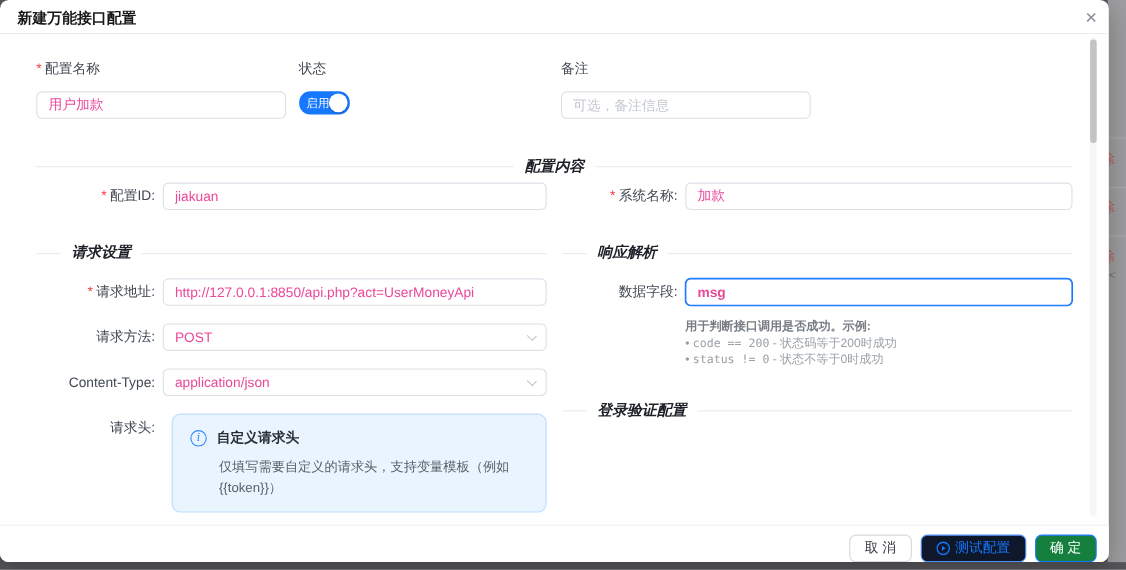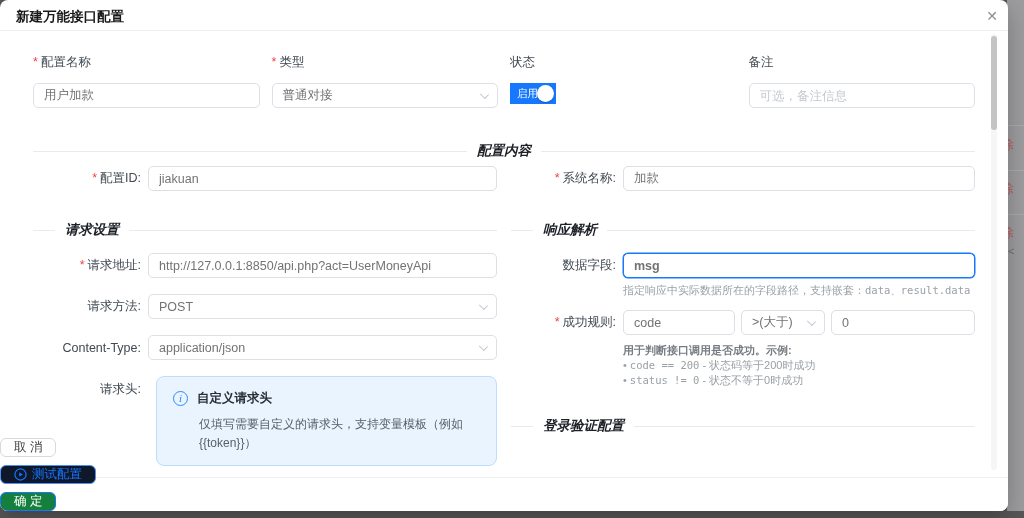--- a/index.html
+++ b/index.html
@@ -51,37 +51,37 @@
   
   .row1 {
     display:grid; grid-template-columns:repeat(4,1fr); column-gap:12px;
     padding:23px 33px 0 33px;
   }
   .v-label { font-size:12.5px; color:#414952; margin-bottom:12px; }
   .req { color:#f53f3f; margin-right:3px; font-size:12.5px; }
 
   .control {
     height:25px; border:1px solid #dcdfe6; border-radius:5px; background:#fff;
-    font-size:12.5px; color:#737373; padding:0 10px; width:100%;
+    font-size:12.5px; color:#ec4899; padding:0 10px; width:100%;
     display:flex; align-items:center; position:relative; outline:none;
   }
   input.control { display:block; line-height:23px; font-family:inherit; }
   input.control::placeholder { color:#c3c8d0; }
   .control.focused { border:1px solid #1677ff; box-shadow:0 0 0 .5px #1677ff;font-weight:bold; }
   .select .chev {
     position:absolute; right:9px; top:8px; width:7px; height:7px;
     border-right:1.4px solid #bfc4cc; border-bottom:1.4px solid #bfc4cc;
     transform:rotate(45deg) scale(1,.85); transform-origin:center;
     margin-top:-1px;
   }
   .select { cursor:pointer; }
 
   
   .switch {
-    position:relative; width:46px; height:21px; border-radius:0;
+    position:relative; width:46px; height:21px; border-radius:10px;
     background:#1677ff; cursor:pointer; display:flex; align-items:center;
   }
   .switch-text { color:#fff; font-size:10.5px; margin-left:7px; }
   .switch-knob {
     position:absolute; right:2px; top:2px; width:17px; height:17px;
     background:#fff; border-radius:50%; box-shadow:0 1px 2px rgba(0,0,0,.25);
   }
 
   
   .divider { display:flex; align-items:center; font-size:13.5px; font-weight:700; color:#1d2127;font-style:italic; }
@@ -132,22 +132,22 @@
 
   
   .sr-field { flex:0 0 112px; }
   .sr-op { flex:0 0 84px; }
   .sr-val { flex:1; }
 
   
   .modal-footer {
     position:absolute; left:0; right:0; bottom:0; height:34px;
     border-top:1px solid #f0f0f1;
-    display:flex; align-items:flex-start; justify-content:flex-end;
-    gap:8px; padding-right:11px; background:#fff;flex-direction:column;
+    display:flex; align-items:flex-end; justify-content:flex-end;
+    gap:8px; padding-right:11px; background:#fff;
   }
   .btn {
     height:25px; padding:0 13px; border-radius:6px; font-size:12.5px;
     display:inline-flex; align-items:center; justify-content:center; gap:5px;
     cursor:pointer; white-space:nowrap;
   }
   .btn-default { background:#fff; border:1px solid #d9d9dc; color:#383b40; }
   .btn-test { background:#0f172a; border:1px solid #4f8ef7; color:#1677ff; }
   .btn-primary { background:#15803d; border:1px solid #1677ff; color:#fff; }
   .play-icon { display:inline-flex; }
@@ -175,27 +175,20 @@
     </div>
 
     <div class="modal-body">
 
       <div class="row1">
         <div>
           <div class="v-label"><span class="req">*</span><span>配置名称</span></div>
           <input class="control" value="用户加款" style="">
         </div>
         <div>
-          <div class="v-label"><span class="req">*</span><span>类型</span></div>
-          <div class="control select">
-            <span>普通对接</span>
-            <span class="chev"></span>
-          </div>
-        </div>
-        <div>
           <div class="v-label">状态</div>
           <div class="switch">
             <span class="switch-text">启用</span>
             <span class="switch-knob"></span>
           </div>
         </div>
         <div>
           <div class="v-label">备注</div>
           <input class="control" placeholder="可选，备注信息" style="">
         </div>
@@ -286,37 +279,23 @@
           </div>
 
 
           <div class="form-item" style="margin-bottom:12px">
             <div class="form-row">
               <div class="f-label">数据字段:</div>
               <div class="f-control">
                   <input class="control focused" value="msg" style="">
                 </div>
             </div>
-            <div class="form-help">
-              <span>指定响应中实际数据所在的字段路径，支持嵌套：</span><span class="mono">data、result.data</span>
-            </div>
-          </div>
-
-          <div class="form-item">
-            <div class="form-row">
-              <div class="f-label"><span class="req">*</span><span>成功规则:</span></div>
-              <div class="f-control">
-                <input class="control sr-field" value="code" style="">
-                <div class="control select sr-op">
-                  <span>&gt;(大于)</span>
-                  <span class="chev"></span>
-                </div>
-                <input class="control sr-val" value="0" style="">
-              </div>
-            </div>
+          </div>
+
+          <div class="form-item">
             <div class="help-block">
               <div class="help-title">用于判断接口调用是否成功。示例:</div>
               <div class="help-ex">
                 <span class="bullet">•</span><span class="mono">code == 200</span><span class="sep">-</span><span>状态码等于200时成功</span>
               </div>
               <div class="help-ex">
                 <span class="bullet">•</span><span class="mono">status != 0</span><span class="sep">-</span><span>状态不等于0时成功</span>
               </div>
             </div>
           </div>

